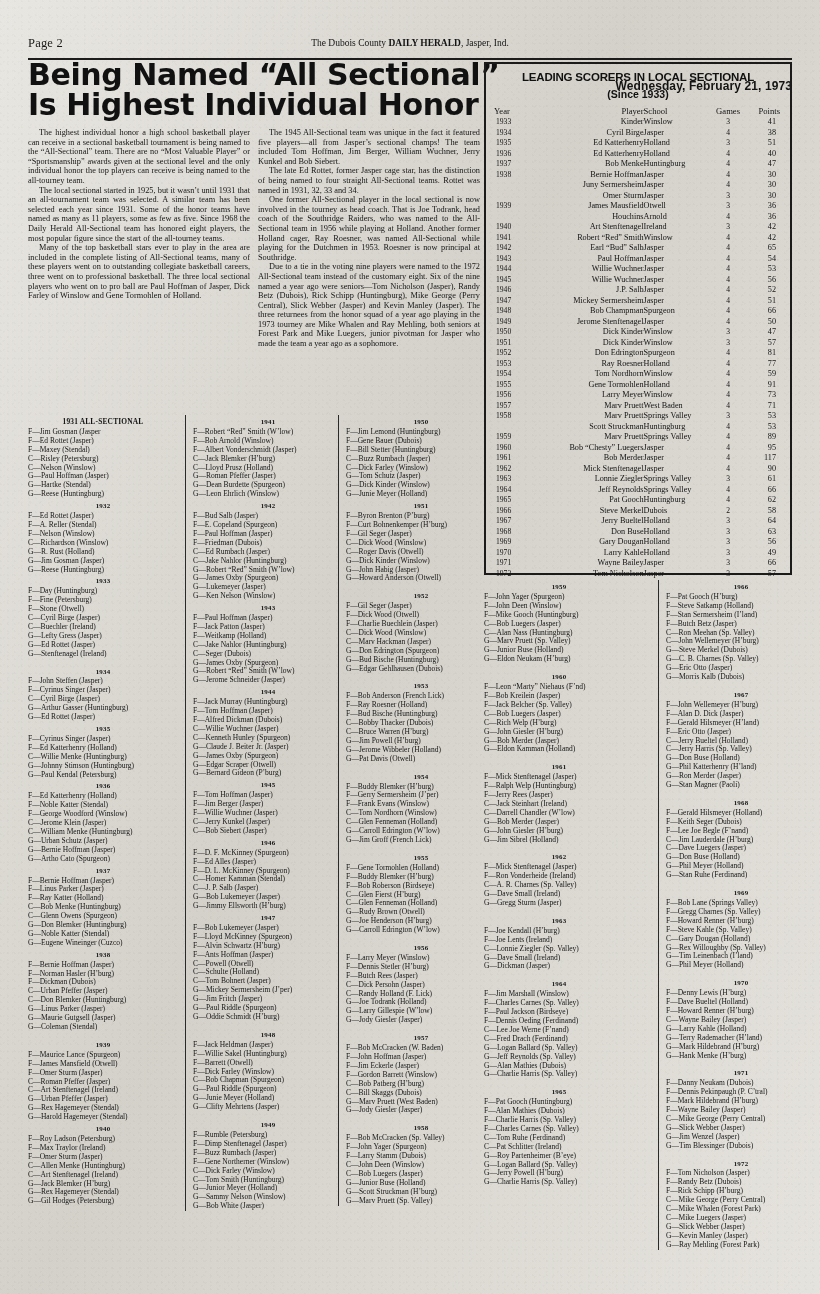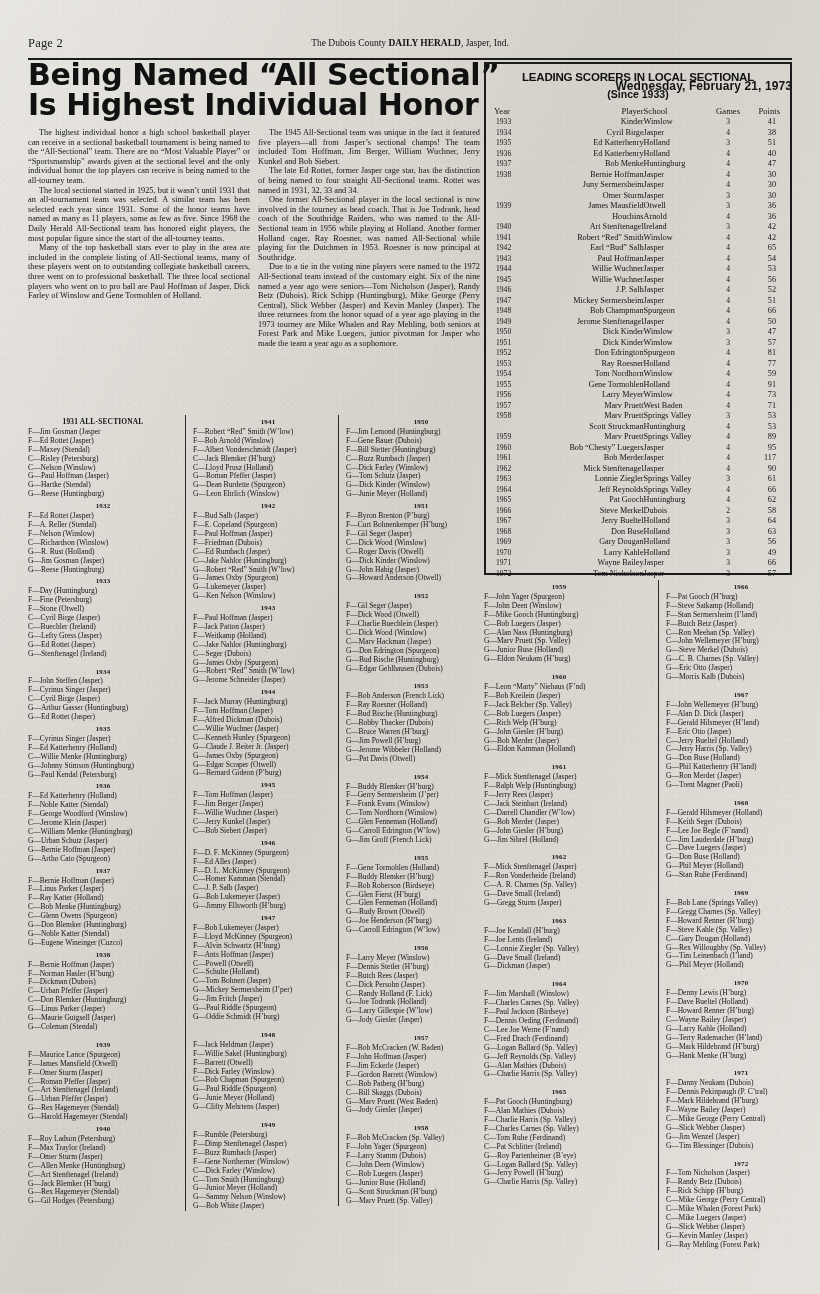--- a/index.html
+++ b/index.html
@@ -784,21 +784,21 @@
         <div class="ryear">1967</div>
         <div class="rname">F—John Wellemeyer (H’burg)</div>
         <div class="rname">F—Alan D. Dick (Jasper)</div>
         <div class="rname">F—Gerald Hilsmeyer (H’land)</div>
         <div class="rname">F—Eric Otto (Jasper)</div>
         <div class="rname">C—Jerry Bueltel (Holland)</div>
         <div class="rname">C—Jerry Harris (Sp. Valley)</div>
         <div class="rname">G—Don Buse (Holland)</div>
         <div class="rname">G—Phil Katterhenry (H’land)</div>
         <div class="rname">G—Ron Merder (Jasper)</div>
-        <div class="rname">G—Trent Magner (Paoli)</div>
+        <div class="rname">G—Stan Magner (Paoli)</div>
         <div class="gap"></div>
         <div class="ryear">1968</div>
         <div class="rname">F—Gerald Hilsmeyer (Holland)</div>
         <div class="rname">F—Keith Seger (Dubois)</div>
         <div class="rname">F—Lee Joe Begle (F’nand)</div>
         <div class="rname">C—Jim Lauderdale (H’burg)</div>
         <div class="rname">C—Dave Luegers (Jasper)</div>
         <div class="rname">G—Don Buse (Holland)</div>
         <div class="rname">G—Phil Meyer (Holland)</div>
         <div class="rname">G—Stan Ruhe (Ferdinand)</div>

